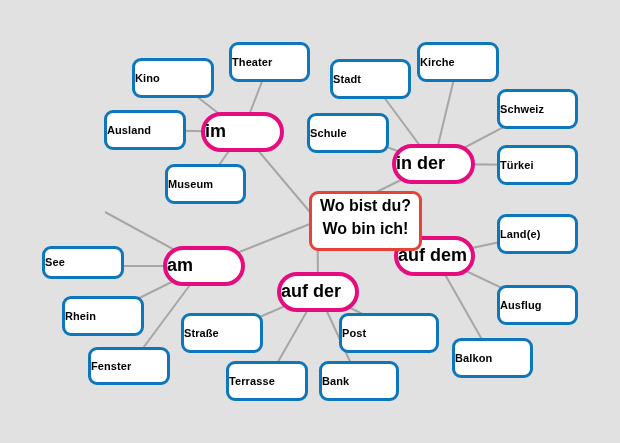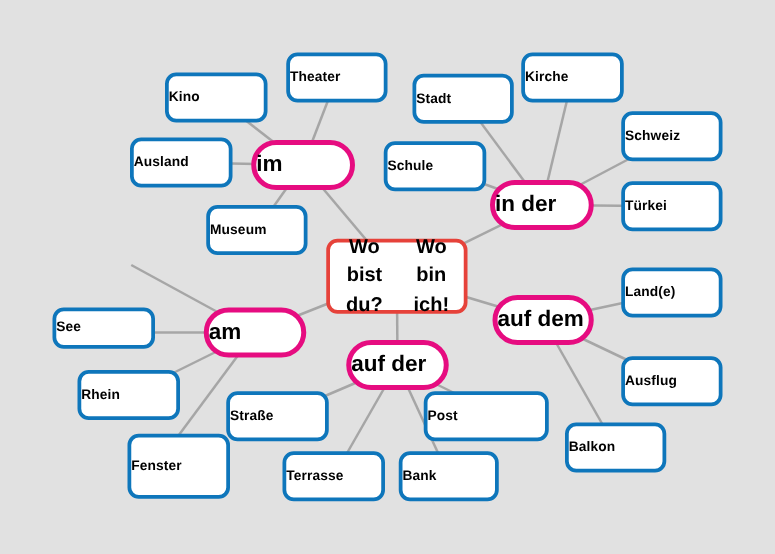--- a/index.html
+++ b/index.html
@@ -23,21 +23,21 @@
   .node{
     position:absolute;box-sizing:border-box;
     background:var(--node-fill);
     display:flex;align-items:center;justify-content:flex-start;
     text-align:center;font-weight:bold;line-height:1.1;
   }
   .leaf{border:3px solid var(--leaf-border);border-radius:9px;font-size:11px;letter-spacing:.1px;}
   .hub{border:4px solid var(--hub-border);border-radius:20px;font-size:18px;}
   .center-node{
     border:3px solid var(--center-border);border-radius:9px;
-    font-size:16px;flex-direction:row;line-height:1.45;
+    font-size:16px;flex-direction:column;line-height:1.45;margin-left:48px;
   }
 </style>
 </head>
 <body>
 
 <div class="stage">
 
   <svg class="links" viewBox="0 0 620 443">
 
     <line x1="317.5" y1="221" x2="242.5" y2="132"></line>
@@ -100,21 +100,21 @@
   <div class="node leaf" style="left:307px;top:113px;width:82px;height:40px">
       <span>Schule</span>
     </div>
 
   <div class="node leaf" style="left:42px;top:246px;width:82px;height:33px">
       <span>See</span>
     </div>
   <div class="node leaf" style="left:62px;top:296px;width:82px;height:40px">
       <span>Rhein</span>
     </div>
-  <div class="node leaf" style="left:102px;top:347px;width:82px;height:52px">
+  <div class="node leaf" style="left:88px;top:347px;width:82px;height:38px">
       <span>Fenster</span>
     </div>
 
   <div class="node leaf" style="left:181px;top:313px;width:82px;height:40px">
       <span>Straße</span>
     </div>
   <div class="node leaf" style="left:226px;top:361px;width:82px;height:40px">
       <span>Terrasse</span>
     </div>
   <div class="node leaf" style="left:319px;top:361px;width:80px;height:40px">

